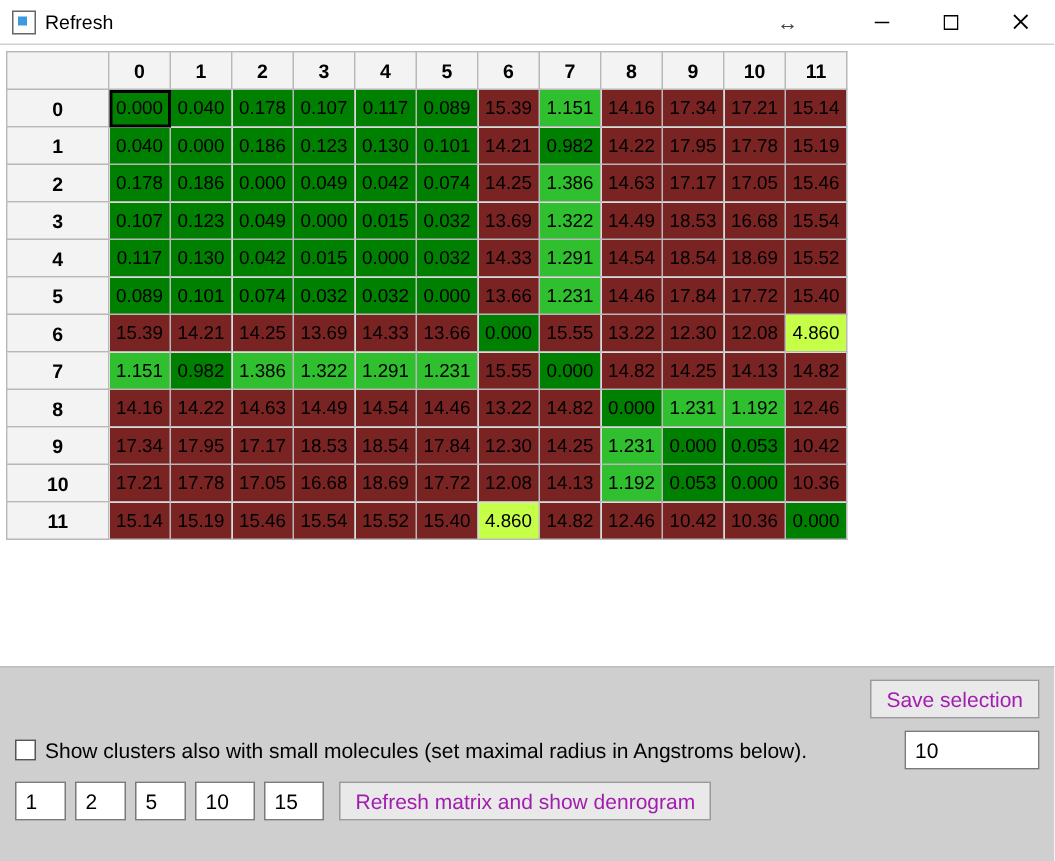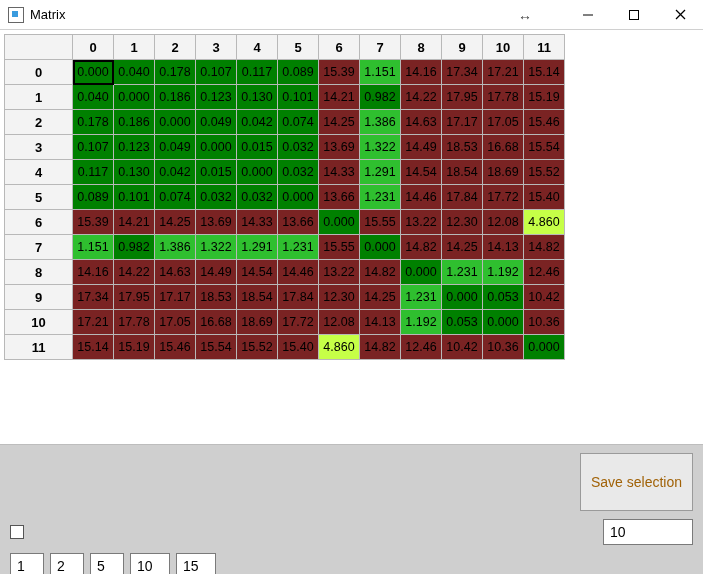--- a/index.html
+++ b/index.html
@@ -107,24 +107,24 @@
   }
   .row {
     display:flex;
     align-items:center;
     margin-bottom:8px;
   }
   .row .grow { flex:1; }
   button.std {
     background: #e9e9e9;
     border: 1px solid #9a9a9a;
-    padding: 20px 10px;
+    padding: 4px 10px;
     font-family: inherit;
     font-size: 14px;
-    color:#a16207;
+    color:#a21caf;
   }
   input.txt {
     border: 1px solid #7a7a7a;
     background:#fff;
     font-family: inherit;
     font-size: 14px;
     padding: 4px 6px;
   }
   .chk {
     width: 14px; height: 14px;
@@ -147,21 +147,21 @@
     width: 34px;
     text-align:left;
   }
   .thresholds input.txt.w { width:40px; }
 </style>
 </head>
 <body>
 
 <div class="titlebar">
   <span class="appicon"></span>
-  <span class="title">Matrix</span>
+  <span class="title">Refresh</span>
   <span class="spacer"></span>
   <span class="restore-hint">↔</span>
   <div class="winbtn">
     <svg width="10" height="10">
         <line x1="0" y1="5" x2="10" y2="5" stroke="#000" stroke-width="1"></line>
       </svg>
   </div>
   <div class="winbtn">
     <svg width="10" height="10">
         <rect x="0.5" y="0.5" width="9" height="9" fill="none" stroke="#000" stroke-width="1"></rect>
@@ -383,26 +383,28 @@
 
 <div class="bottom">
 
   <div class="row">
     <span class="grow"></span>
     <button class="std">Save selection</button>
   </div>
 
   <div class="row">
     <span class="chk"></span>
+    <span class="lbl">Show clusters also with small molecules (set maximal radius in Angstroms below).</span>
     <span class="grow"></span>
     <input class="txt" style="width: 90px;" value="10">
   </div>
 
 
   <div class="row thresholds">
     <input class="txt" value="1" style="">
     <input class="txt" value="2" style="">
     <input class="txt" value="5" style="">
     <input class="txt w" value="10" style="">
     <input class="txt w" value="15" style="">
+    <button class="std" style="margin-left:4px">Refresh matrix and show denrogram</button>
   </div>
 
 </div>
 
 </body></html>

